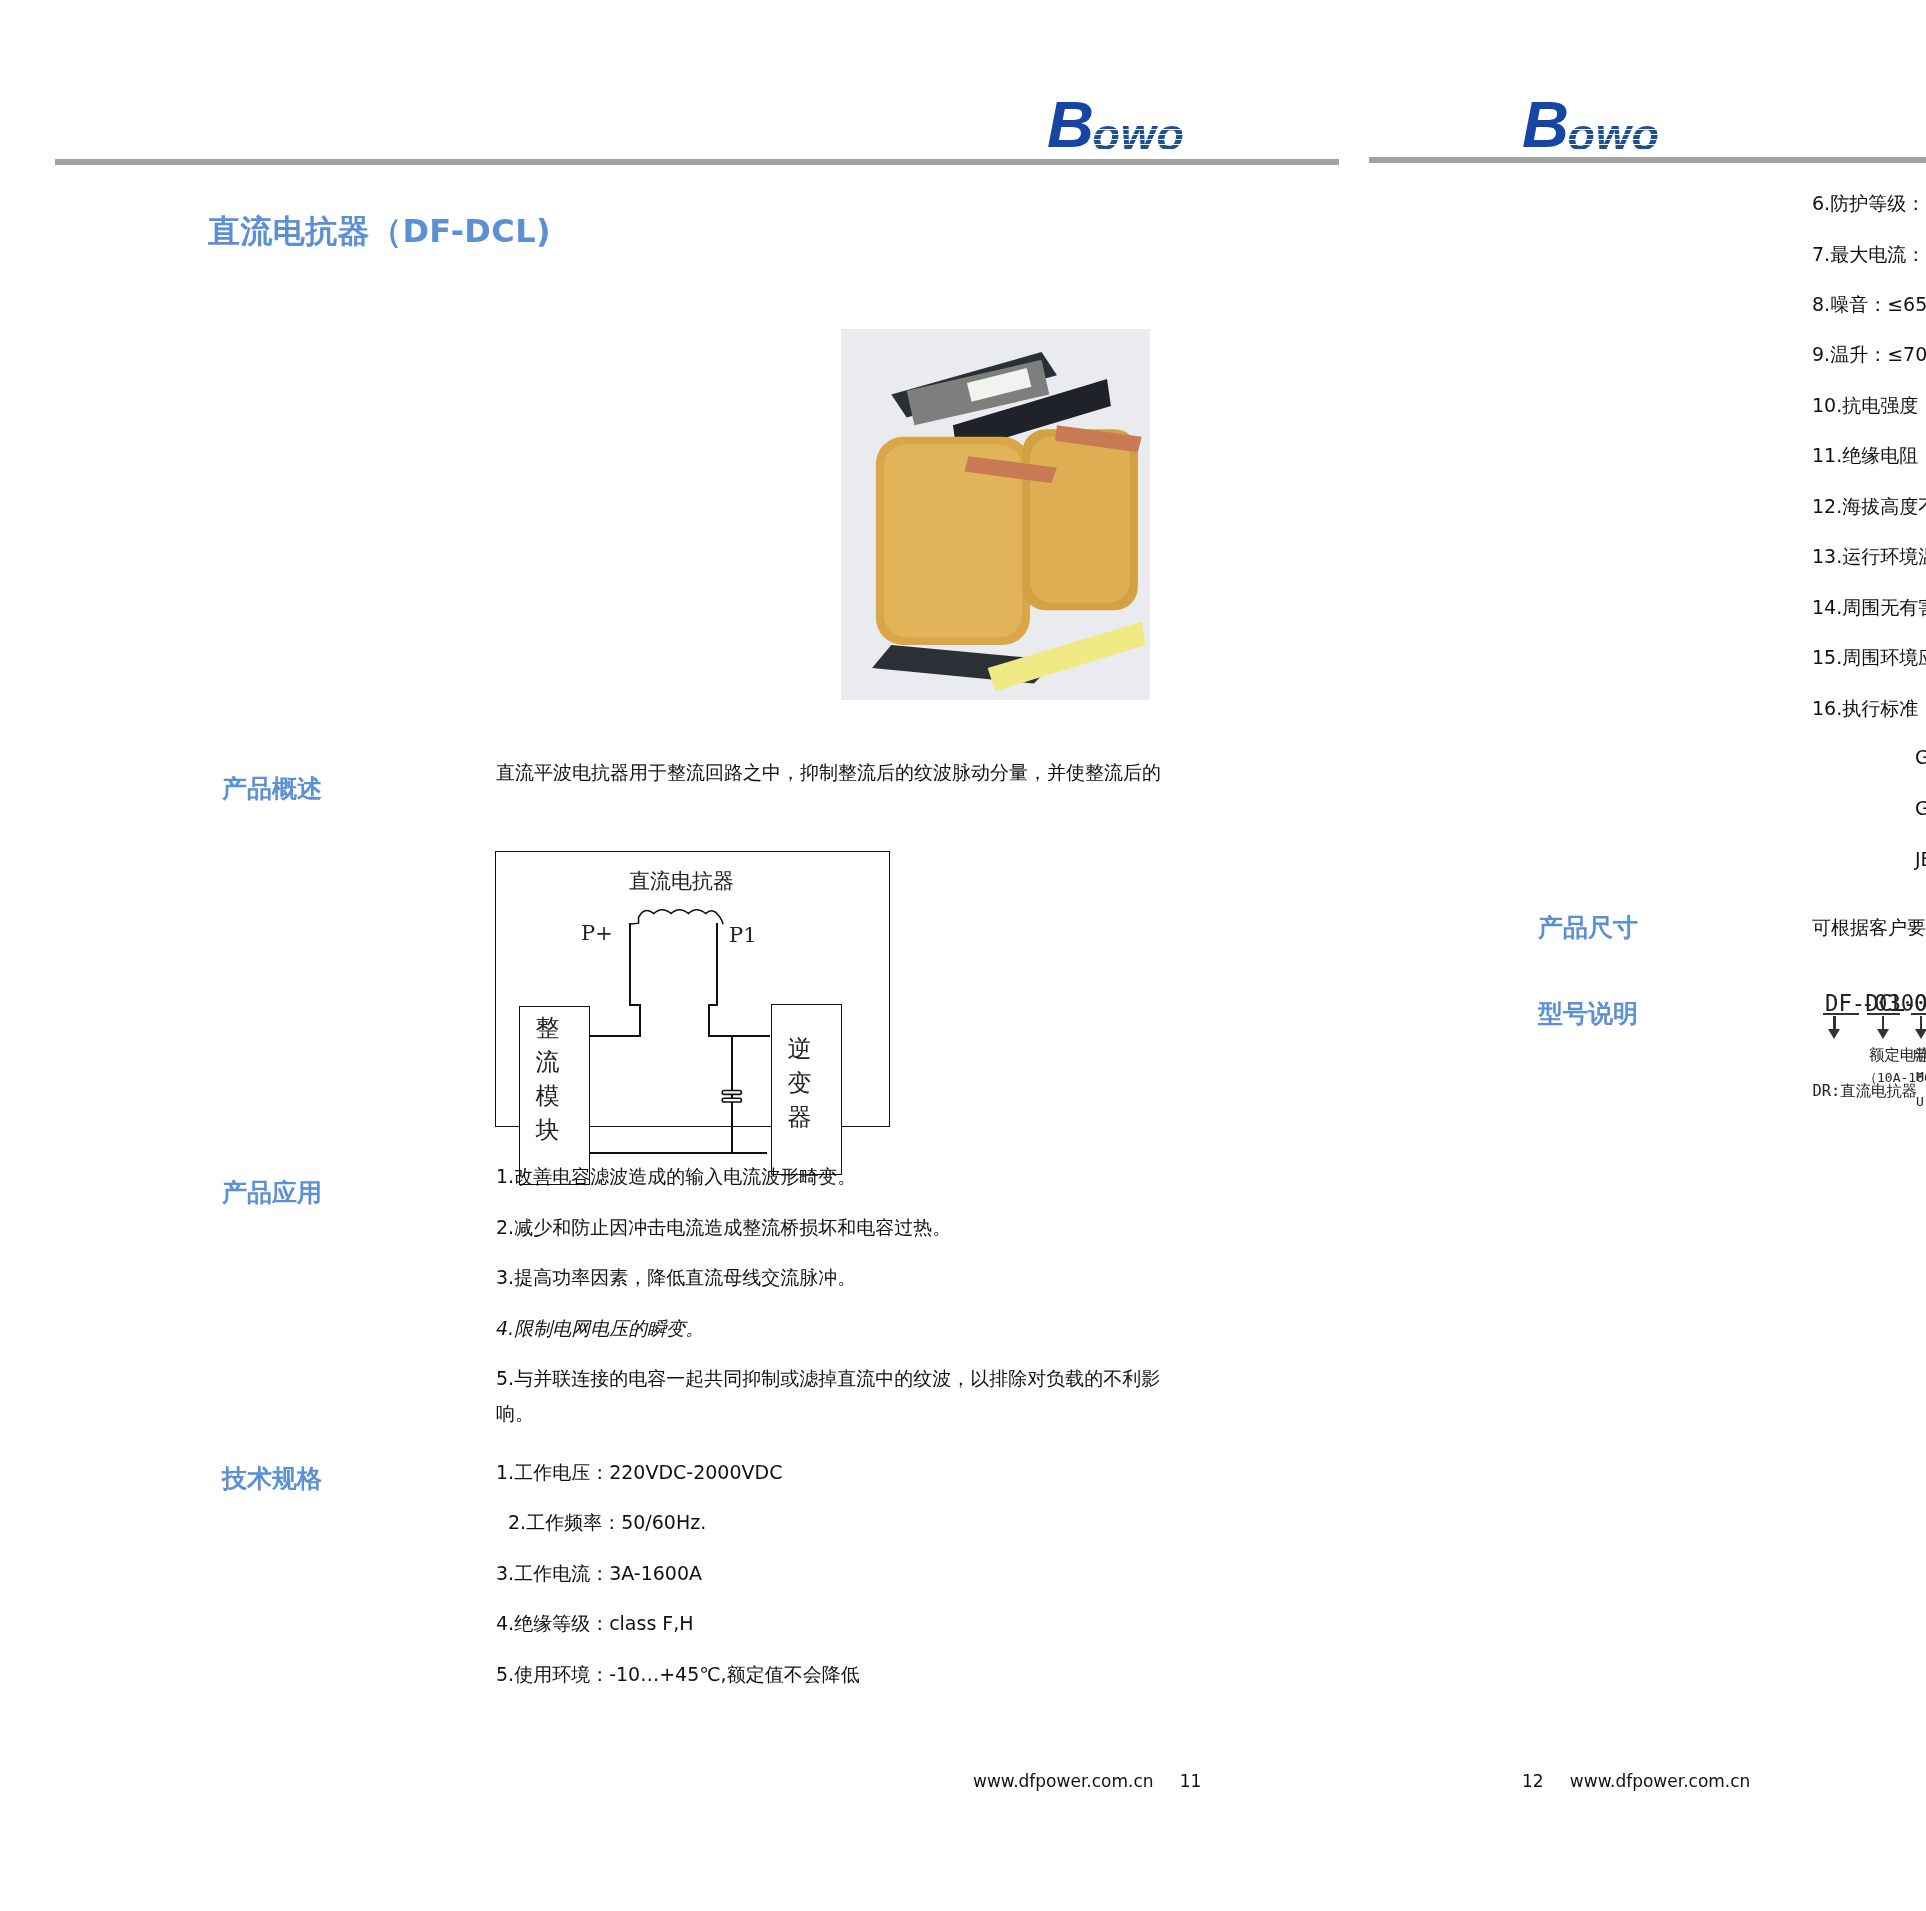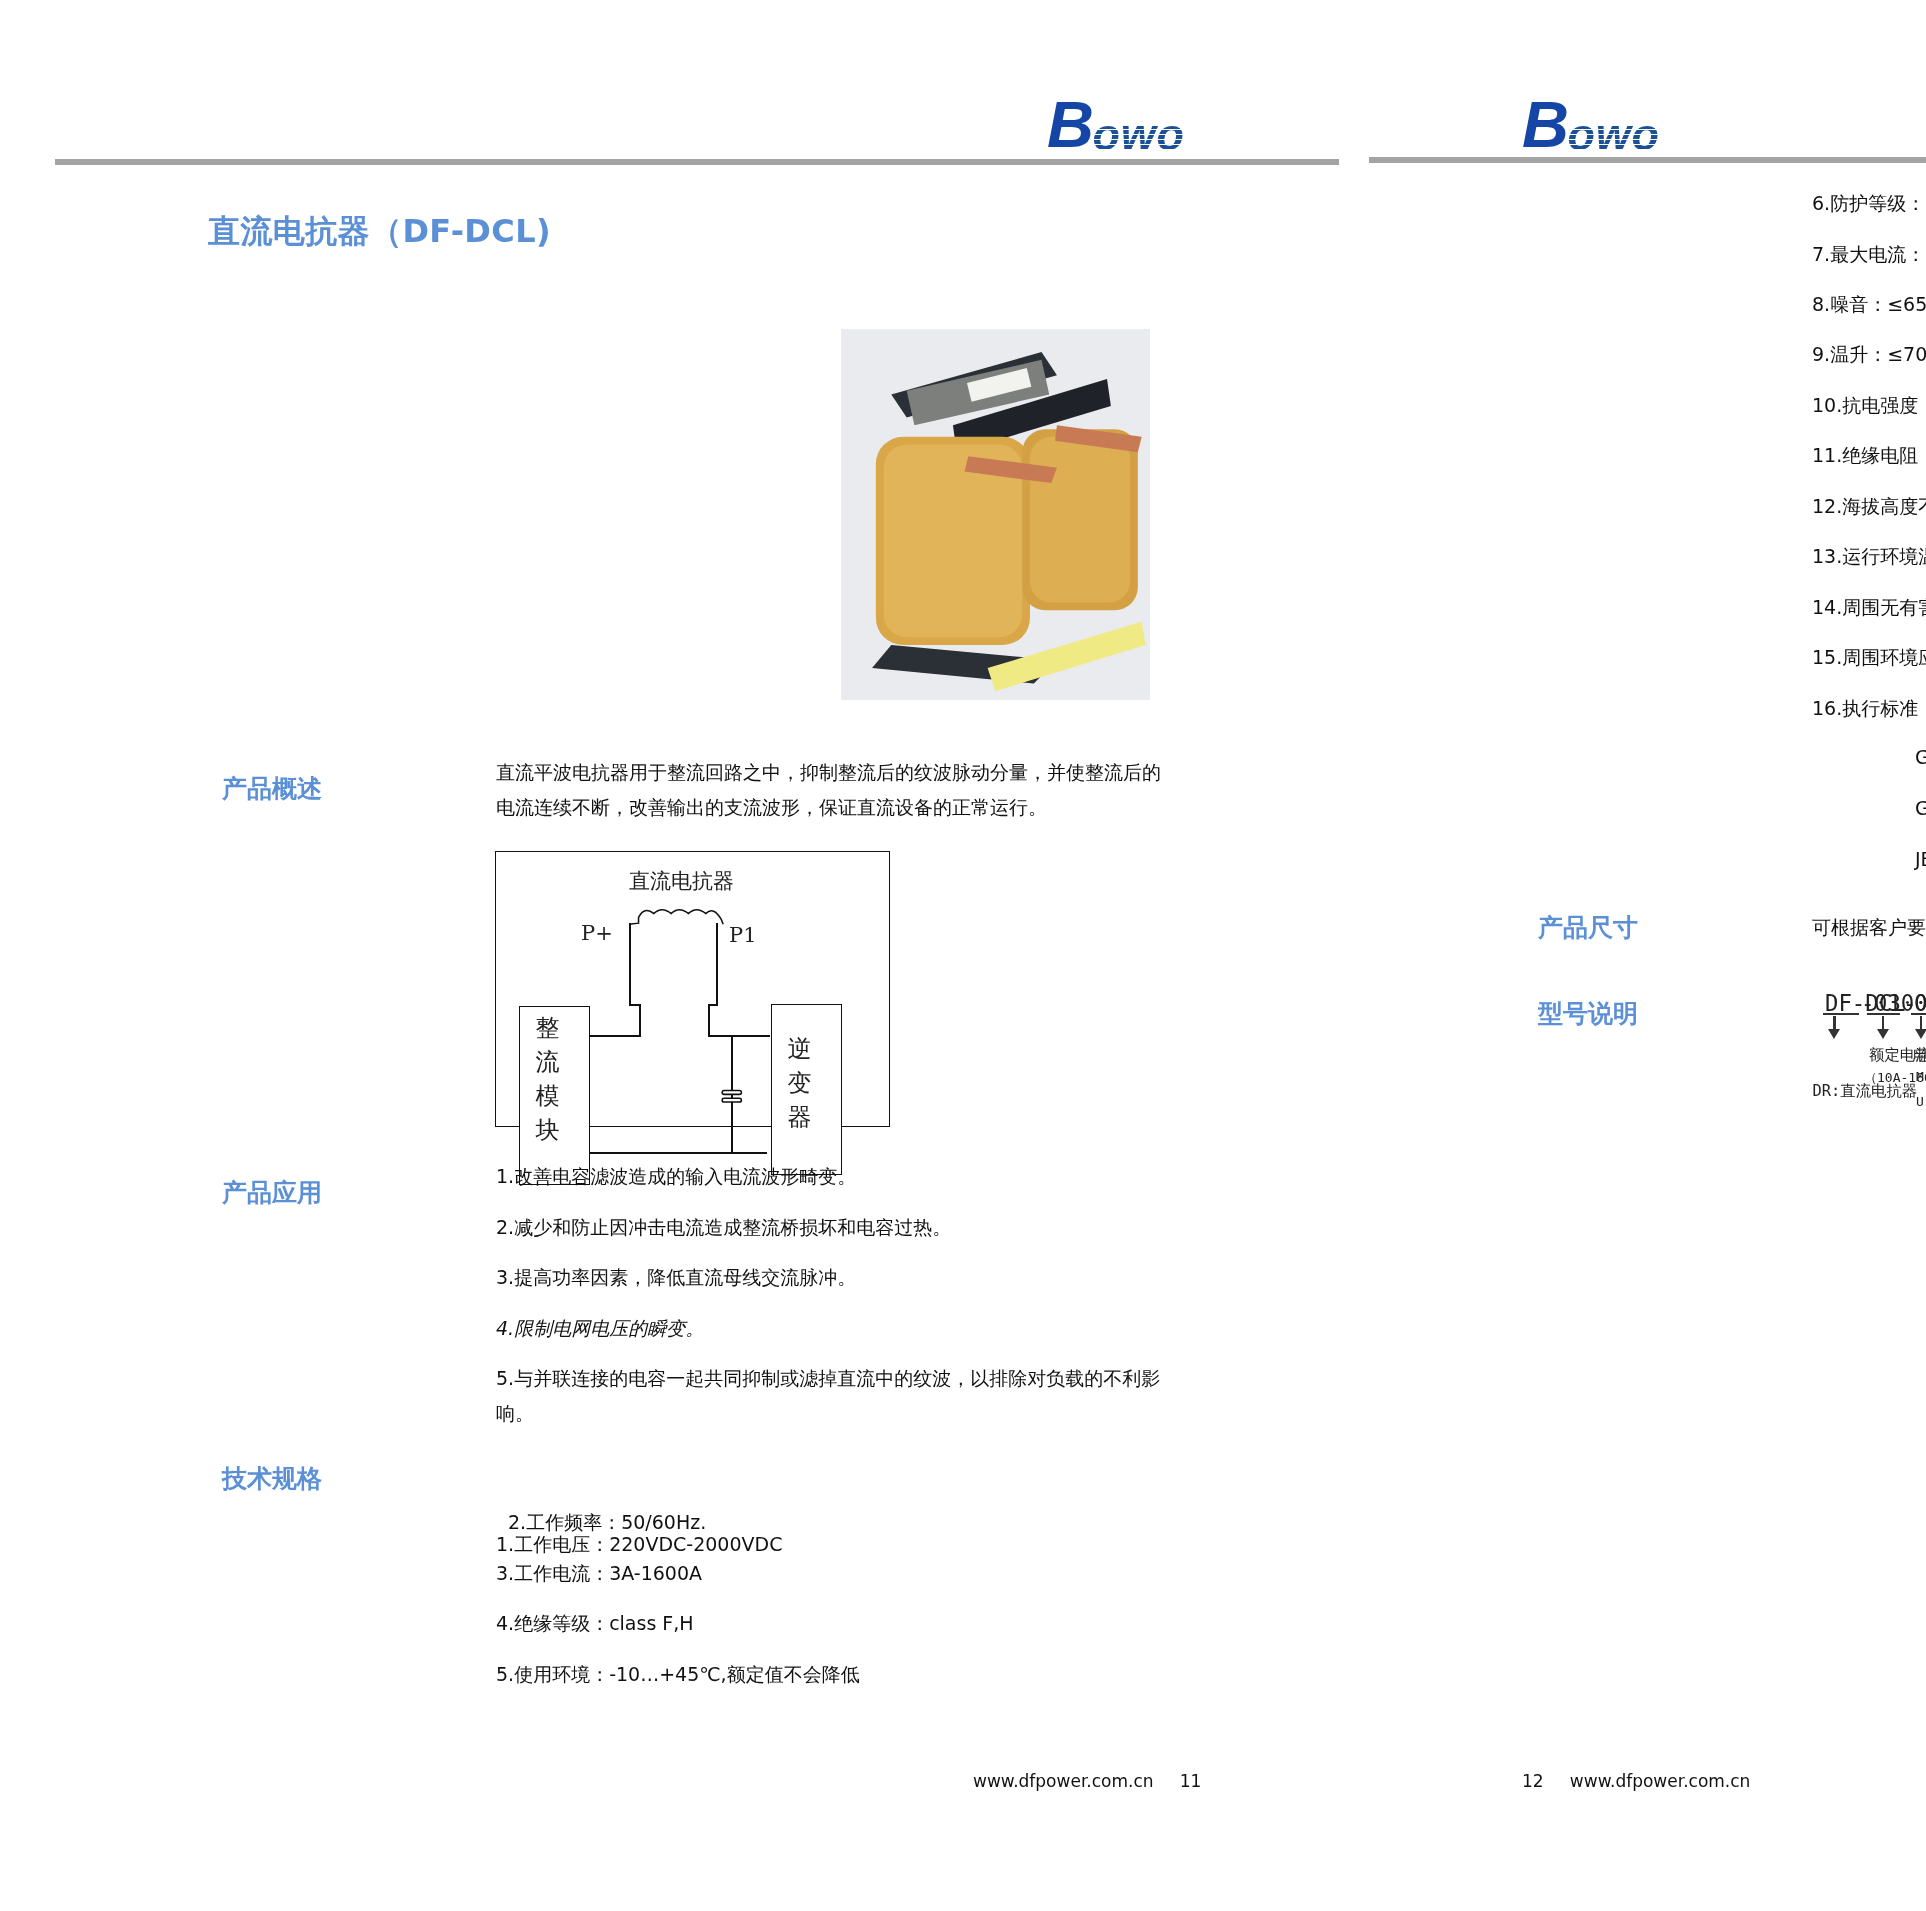--- a/index.html
+++ b/index.html
@@ -67,21 +67,20 @@
 
     <polygon points="80,880 500,920 560,860 130,820" fill="#2b2f36"></polygon>
 
     <polygon points="380,880 780,760 790,820 400,940" fill="#f0ea84"></polygon>
   </svg>
 </div>
 
 <div class="abs heading" style="left:222px; top:772px;">产品概述</div>
 <div class="abs body" style="left:496px; top:755px;">
   <p>直流平波电抗器用于整流回路之中，抑制整流后的纹波脉动分量，并使整流后的</p>
-  <p>电流连续不断，改善输出的支流波形，保证直流设备的正常运行。</p>
 </div>
 
 <div class="diagram" style="left:495px; top:851px; width:393px; height:274px;">
   <div class="dg-txt" style="left:133px; top:15.4px;">直流电抗器</div>
   <svg class="abs" style="left:131px; top:50px;" width="100" height="27" viewBox="0 0 260 70">
     <path d="M5,58 L30,55 L30,40 Q45,10 70,30 Q90,10 115,30 Q135,10 160,30 Q180,10 205,30 Q225,10 245,45 L250,58" fill="none" stroke="#111" stroke-width="4"></path>
   </svg>
   <div class="dg-txt" style="left:85px; top:69px;">P+</div>
   <div class="dg-txt" style="left:233px; top:71px;">P1</div>
 
@@ -119,21 +118,21 @@
 
 <div class="abs heading" style="left:222px; top:1176px;">产品应用</div>
 <div class="list-item" style="left:496px; top:1164px;">1.改善电容滤波造成的输入电流波形畸变。</div>
 <div class="list-item" style="left:496px; top:1215px;">2.减少和防止因冲击电流造成整流桥损坏和电容过热。</div>
 <div class="list-item" style="left:496px; top:1265px;">3.提高功率因素，降低直流母线交流脉冲。</div>
 <div class="list-item" style="left:496px; top:1316px;font-style:italic;">4.限制电网电压的瞬变。</div>
 <div class="list-item" style="left:496px; top:1366px;">5.与并联连接的电容一起共同抑制或滤掉直流中的纹波，以排除对负载的不利影</div>
 <div class="list-item" style="left:496px; top:1401px;">响。</div>
 
 <div class="abs heading" style="left:222px; top:1462px;">技术规格</div>
-<div class="list-item" style="left:496px; top:1532px;text-align:center;">1.工作电压：220VDC-2000VDC</div>
+<div class="list-item" style="left:496px; top:1460px;text-align:center;">1.工作电压：220VDC-2000VDC</div>
 <div class="list-item" style="left:508px; top:1510px;">2.工作频率：50/60Hz.</div>
 <div class="list-item" style="left:496px; top:1561px;">3.工作电流：3A-1600A</div>
 <div class="list-item" style="left:496px; top:1611px;">4.绝缘等级：class F,H</div>
 <div class="list-item" style="left:496px; top:1662px;">5.使用环境：-10…+45℃,额定值不会降低</div>
 
 <div class="footer" style="left:973px; top:1771px;">
   <span>www.dfpower.com.cn</span>
   <span style="display:inline-block; width:15.4px;"></span>
   <span>11</span>
 </div>

